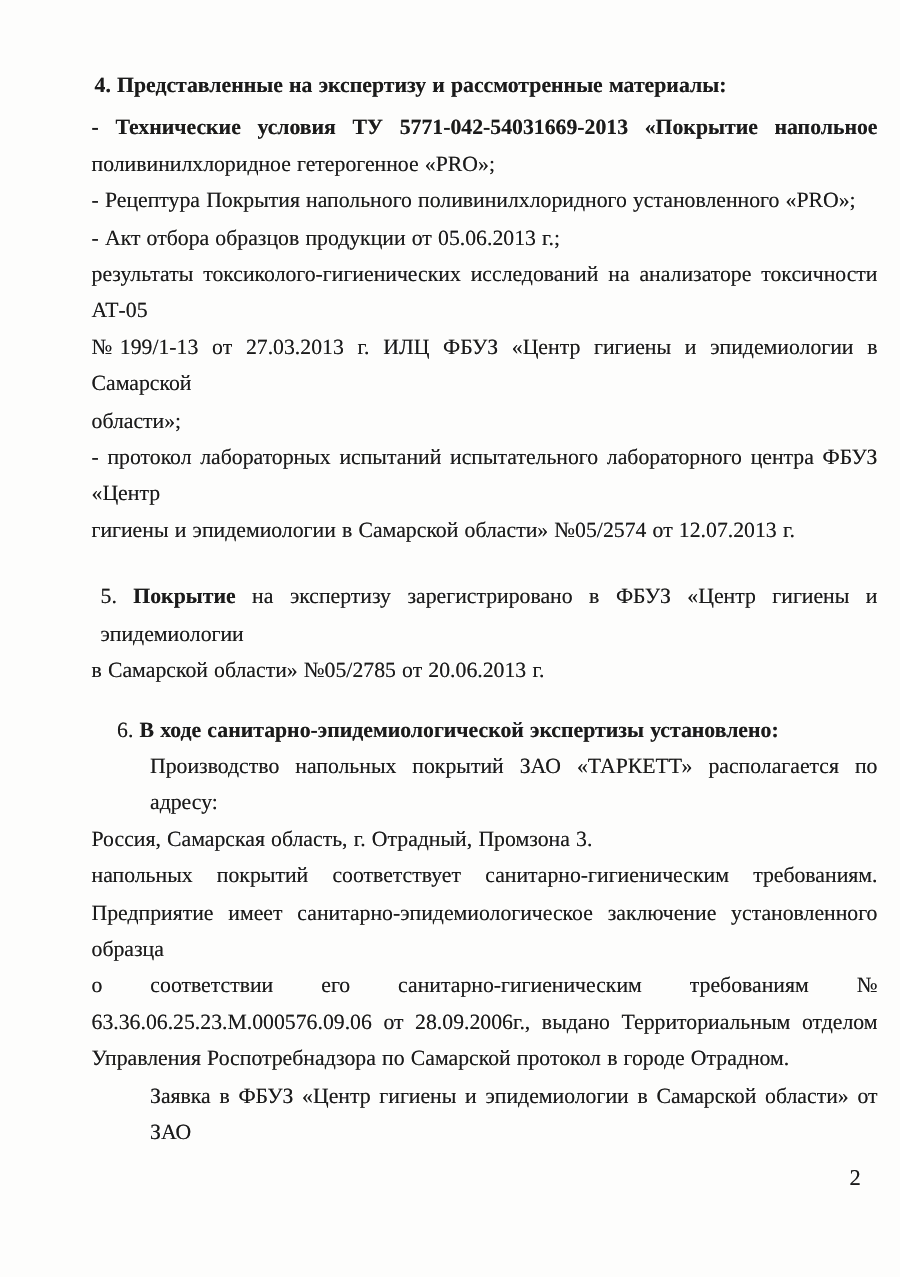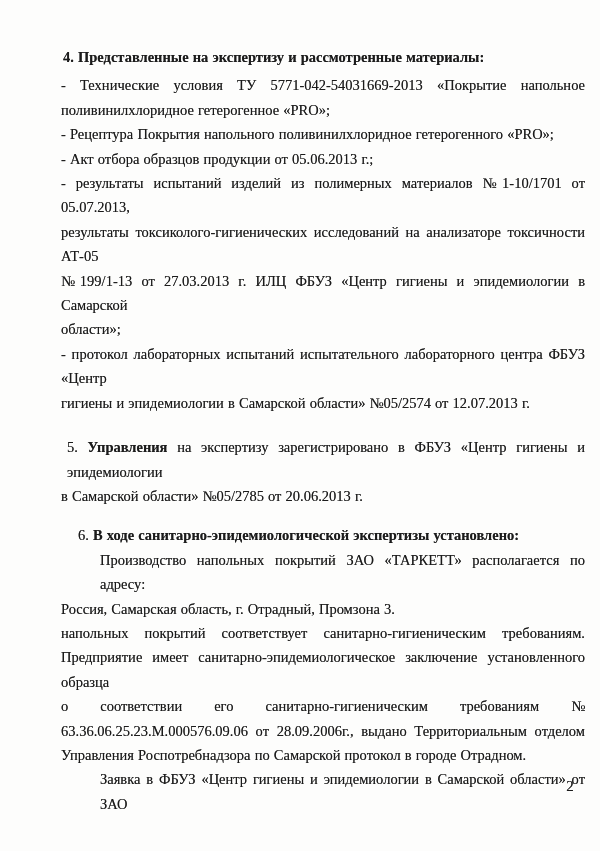--- a/index.html
+++ b/index.html
@@ -46,31 +46,30 @@
     font-size: 15px;
     text-align: center;
   }
 </style>
 </head>
 <body>
 
 <div class="page">
   <div class="doc-body">
       <div class="line b" style="padding-left: 2px;">4. Представленные на экспертизу и рассмотренные материалы:</div>
-      <div class="line j" style="margin-top: 4px;">- Технические условия ТУ 5771-042-54031669-2013 «Покрытие напольное</div>
+      <div class="line j" style="margin-top: 4px; font-weight: bold;">- Технические условия ТУ 5771-042-54031669-2013 «Покрытие напольное</div>
       <div class="line">поливинилхлоридное гетерогенное «PRO»;</div>
-      <div class="line">- Рецептура Покрытия напольного поливинилхлоридное гетерогенного «PRO»;</div>
+      <div class="line">- Рецептура Покрытия напольного поливинилхлоридного установленного «PRO»;</div>
       <div class="line">- Акт отбора образцов продукции от 05.06.2013 г.;</div>
-      <div class="line j">- результаты испытаний изделий из полимерных материалов №1-10/1701 от 05.07.2013,</div>
       <div class="line j">результаты токсиколого-гигиенических исследований на анализаторе токсичности АТ-05</div>
       <div class="line j">№199/1-13 от 27.03.2013 г. ИЛЦ ФБУЗ «Центр гигиены и эпидемиологии в Самарской</div>
       <div class="line">области»;</div>
       <div class="line j">- протокол лабораторных испытаний испытательного лабораторного центра ФБУЗ «Центр</div>
       <div class="line">гигиены и эпидемиологии в Самарской области» №05/2574 от 12.07.2013 г.</div>
-      <div class="line j" style="padding-left: 6px; margin-top: 20px;"><span>5. </span><span class="run-b">Управления</span><span> на экспертизу зарегистрировано в ФБУЗ «Центр гигиены и эпидемиологии</span></div>
+      <div class="line j" style="padding-left: 6px; margin-top: 20px;"><span>5. </span><span class="run-b">Покрытие</span><span> на экспертизу зарегистрировано в ФБУЗ «Центр гигиены и эпидемиологии</span></div>
       <div class="line">в Самарской области» №05/2785 от 20.06.2013 г.</div>
       <div class="line" style="padding-left: 17px; margin-top: 15px;"><span>6. </span><span class="run-b">В ходе санитарно-эпидемиологической экспертизы установлено:</span></div>
       <div class="line j" style="padding-left: 39px;">Производство напольных покрытий ЗАО «ТАРКЕТТ» располагается по адресу:</div>
       <div class="line">Россия, Самарская область, г. Отрадный, Промзона 3.</div>
       <div class="line j">напольных покрытий соответствует санитарно-гигиеническим требованиям.</div>
       <div class="line j">Предприятие имеет санитарно-эпидемиологическое заключение установленного образца</div>
       <div class="line j">о соответствии его санитарно-гигиеническим требованиям №</div>
       <div class="line j">63.36.06.25.23.М.000576.09.06 от 28.09.2006г., выдано Территориальным отделом</div>
       <div class="line">Управления Роспотребнадзора по Самарской протокол в городе Отрадном.</div>
       <div class="line j" style="padding-left: 39px;">Заявка в ФБУЗ «Центр гигиены и эпидемиологии в Самарской области» от ЗАО</div>

